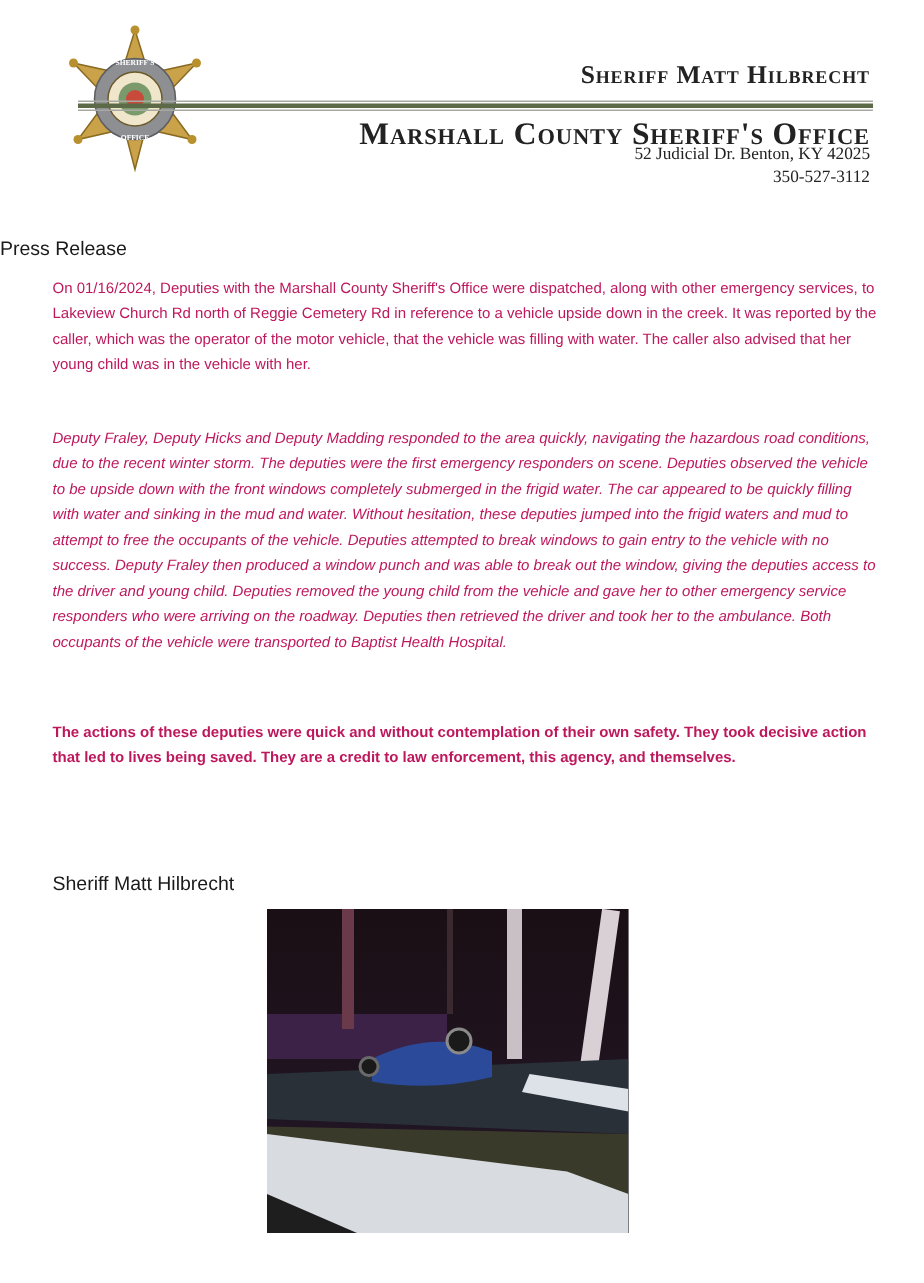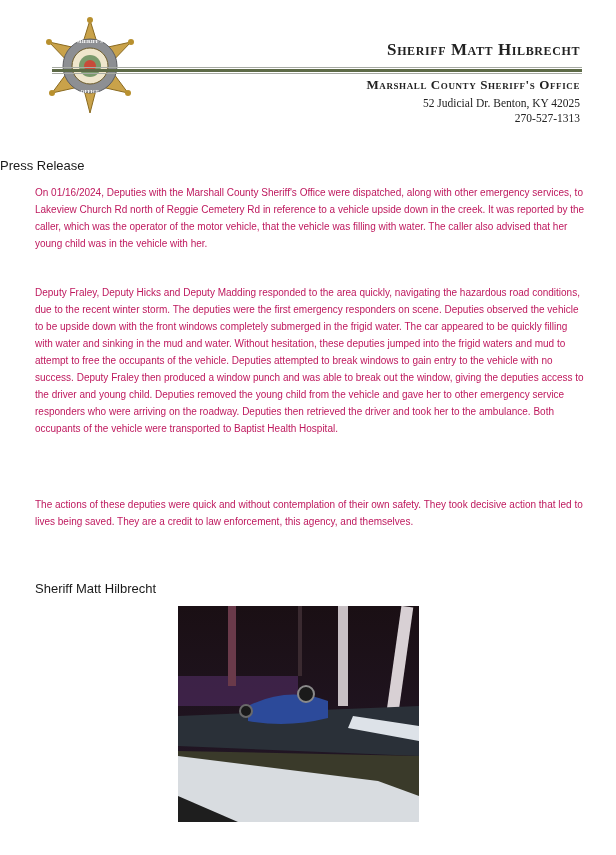--- a/index.html
+++ b/index.html
@@ -7,30 +7,30 @@
 
   .badge { position: absolute; left: 36px; top: 16px; width: 108px; height: 100px; }
   .badge svg { width: 100%; height: 100%; }
 
   .rule { position: absolute; left: 52px; right: 34px; top: 67px; height: 7px; }
   .rule .l1 { position: absolute; left: 0; right: 0; top: 0; height: 1px; background: #a7aaa3; }
   .rule .l2 { position: absolute; left: 0; right: 0; top: 2px; height: 3px; background: #5d6a47; }
   .rule .l3 { position: absolute; left: 0; right: 0; top: 6px; height: 1px; background: #a7aaa3; }
 
   .sheriff-name { position: absolute; right: 36px; top: 40px; font-family: "Liberation Serif", serif; font-weight: bold; font-size: 17px; font-variant: small-caps; letter-spacing: 0.6px; color: #222; }
-  .office-name { position: absolute; right: 36px; top: 77px; font-family: "Liberation Serif", serif; font-weight: bold; font-size: 13px; font-variant: small-caps; letter-spacing: 0.6px; color: #222; text-align: right; }
+  .office-name { position: absolute; right: 36px; top: 77px; font-family: "Liberation Serif", serif; font-weight: bold; font-size: 21px; font-variant: small-caps; letter-spacing: 0.6px; color: #222; text-align: right; }
   .address { position: absolute; right: 36px; top: 97px; font-family: "Liberation Serif", serif; font-size: 11.5px; color: #222; text-align: center; }
   .phone { position: absolute; right: 36px; top: 112px; font-family: "Liberation Serif", serif; font-size: 11.5px; color: #222; text-align: right; }
 
   .title { position: absolute; left: 0; right: 0; top: 158px; text-align: left; font-size: 13px; color: #1a1a1a; }
 
   .para { position: absolute; left: 35px; width: 550px; font-size: 10px; line-height: 17px; color: #be185d; margin: 0; }
   #p1 { top: 184px; }
-  #p2 { top: 284px; }
-  #p3 { top: 496px; }
+  #p2 { top: 284px; font-style: italic; }
+  #p3 { top: 480px; font-weight: bold; }
   .signature { position: absolute; left: 35px; top: 581px; font-size: 13px; color: #1a1a1a; }
 
   .photo { position: absolute; left: 178px; top: 606px; width: 241px; height: 216px; overflow: hidden; background: #120e18; }
   .photo svg { width: 100%; height: 100%; display: block; }
 </style>
 </head>
 <body>
 
 <div class="badge">
   <svg viewBox="0 0 108 100" xmlns="http://www.w3.org/2000/svg">
@@ -51,21 +51,21 @@
 
 <div class="rule">
   <div class="l1"></div>
     <div class="l2"></div>
     <div class="l3"></div>
 </div>
 
 <div class="sheriff-name">Sheriff Matt Hilbrecht</div>
 <div class="office-name">Marshall County Sheriff's Office</div>
 <div class="address">52 Judicial Dr. Benton, KY  42025</div>
-<div class="phone">270-527-1313</div>
+<div class="phone">350-527-3112</div>
 
 <div class="title">Press Release</div>
 
 <p class="para" id="p1">On 01/16/2024, Deputies with the Marshall County Sheriff's Office were dispatched, along with other emergency services, to Lakeview Church Rd north of Reggie Cemetery Rd in reference to a vehicle upside down in the creek. It was reported by the caller, which was the operator of the motor vehicle, that the vehicle was filling with water. The caller also advised that her young child was in the vehicle with her.</p>
 <p class="para" id="p2">Deputy Fraley, Deputy Hicks and Deputy Madding responded to the area quickly, navigating the hazardous road conditions, due to the recent winter storm. The deputies were the first emergency responders on scene. Deputies observed the vehicle to be upside down with the front windows completely submerged in the frigid water. The car appeared to be quickly filling with water and sinking in the mud and water. Without hesitation, these deputies jumped into the frigid waters and mud to attempt to free the occupants of the vehicle. Deputies attempted to break windows to gain entry to the vehicle with no success. Deputy Fraley then produced a window punch and was able to break out the window, giving the deputies access to the driver and young child. Deputies removed the young child from the vehicle and gave her to other emergency service responders who were arriving on the roadway. Deputies then retrieved the driver and took her to the ambulance. Both occupants of the vehicle were transported to Baptist Health Hospital.</p>
 <p class="para" id="p3">The actions of these deputies were quick and without contemplation of their own safety. They took decisive action that led to lives being saved. They are a credit to law enforcement, this agency, and themselves.</p>
 
 <div class="signature">Sheriff Matt Hilbrecht</div>
 
 <div class="photo" title="Blue car upside down in a snowy creek at night with trees and emergency lights">

